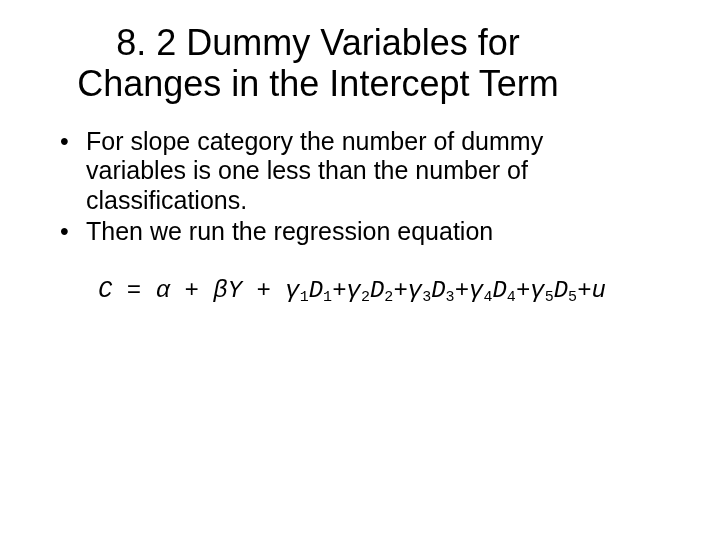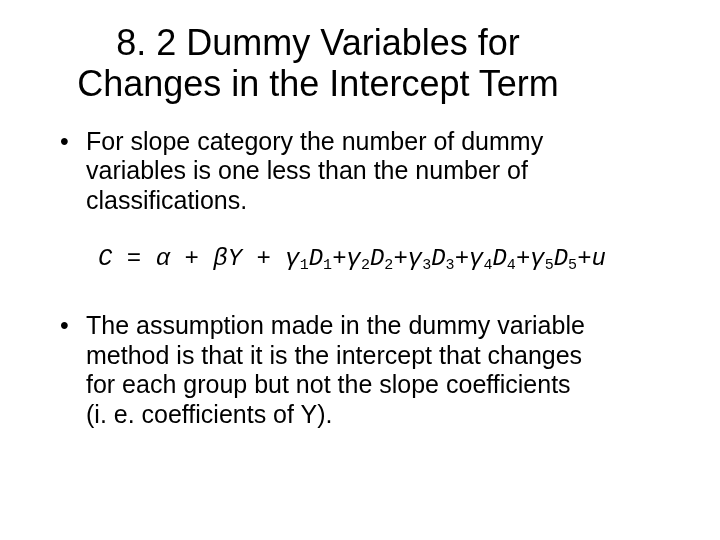--- a/index.html
+++ b/index.html
@@ -60,23 +60,21 @@
 </style>
 </head>
 <body>
 
 <div class="slide">
 
   <h1 class="title">8. 2 Dummy Variables for Changes in the Intercept Term</h1>
 
   <ul class="bullets">
     <li>For slope category the number of dummy variables is one less than the number of classifications.</li>
+    <li>Then we run the regression equation</li>
   </ul>
 
   <div class="eq-block">
     <span class="it">C</span><span> = </span><span class="it">α</span><span> + </span><span class="it">β</span><span class="it">Y</span><span> + </span><span class="it">γ</span><sub>1</sub><span class="it">D</span><sub>1</sub><span>+</span><span class="it">γ</span><sub>2</sub><span class="it">D</span><sub>2</sub><span>+</span><span class="it">γ</span><sub>3</sub><span class="it">D</span><sub>3</sub><span>+</span><span class="it">γ</span><sub>4</sub><span class="it">D</span><sub>4</sub><span>+</span><span class="it">γ</span><sub>5</sub><span class="it">D</span><sub>5</sub><span>+</span><span class="it">u</span>
   </div>
 
-  <ul class="bullets">
-    <li>The assumption made in the dummy variable method is that it is the intercept that changes for each group but not the slope coefficients (i. e. coefficients of Y).</li>
-  </ul>
 
 </div>
 
 </body></html>

